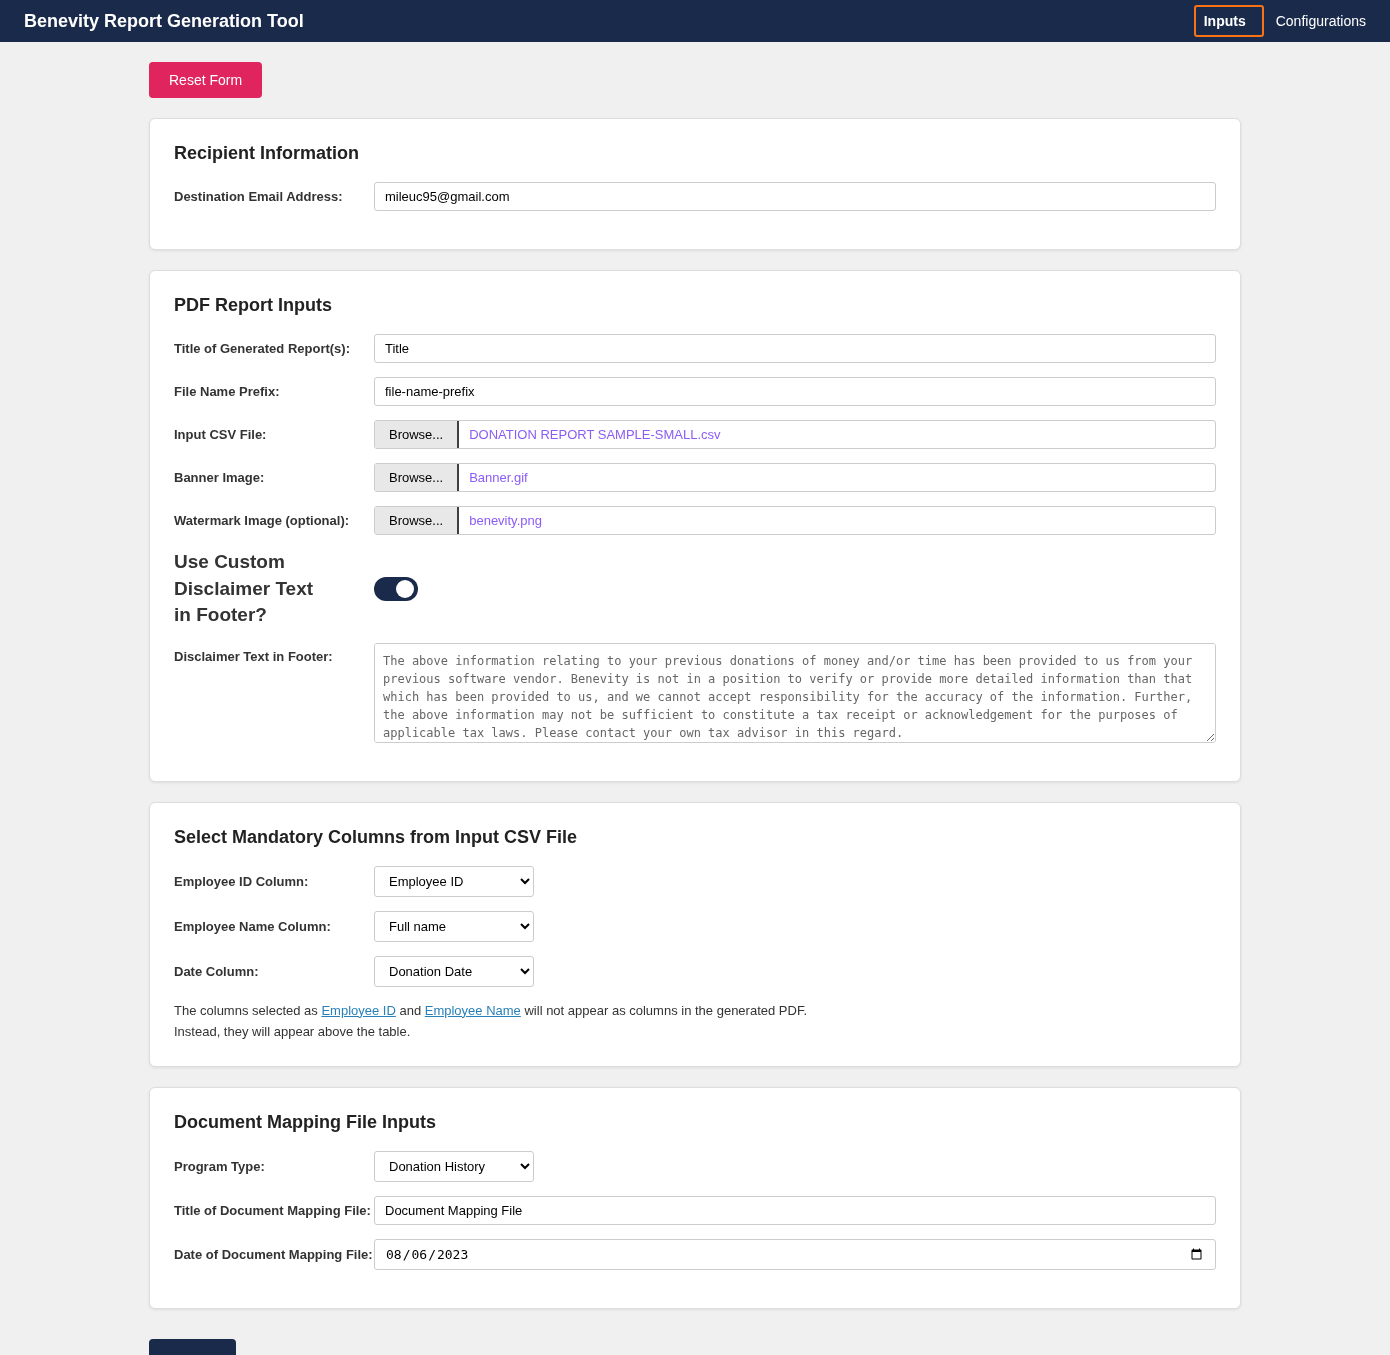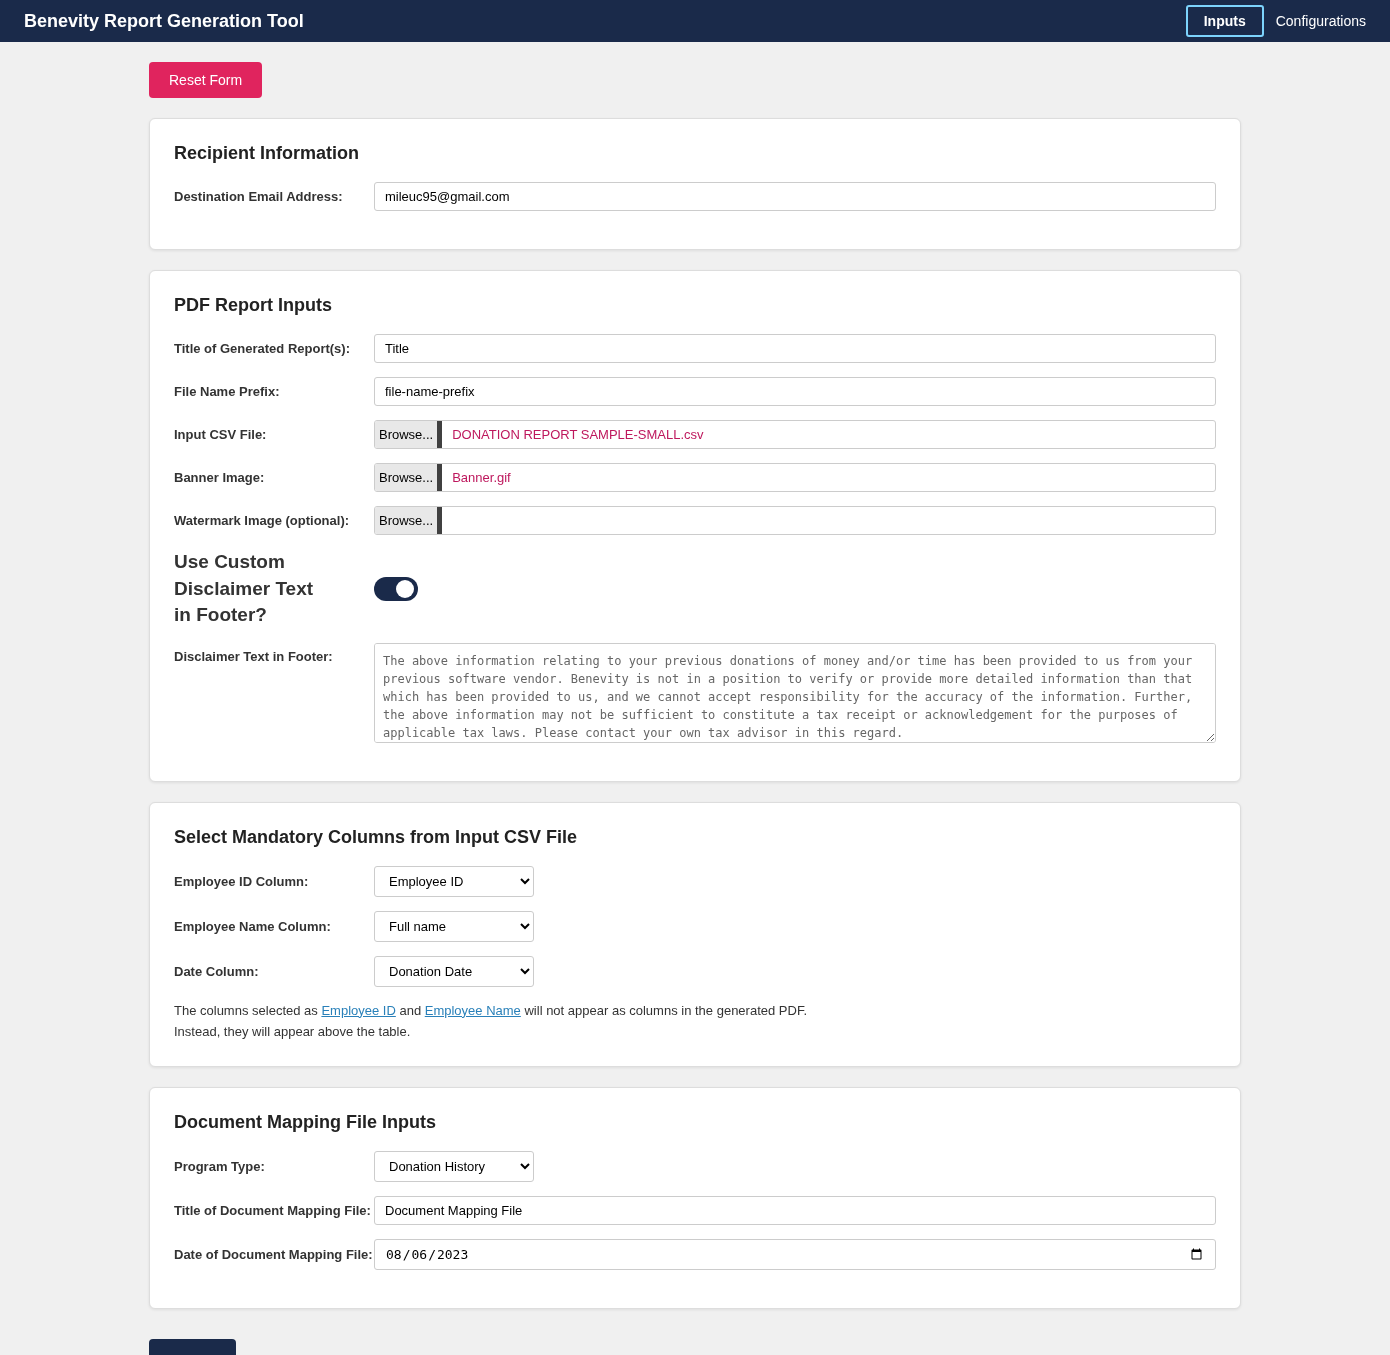--- a/index.html
+++ b/index.html
@@ -19,21 +19,21 @@
     .header-nav { display: flex; gap: 12px; align-items: center; }
     .nav-btn {
       color: white;
       background: transparent;
       border: 1px solid white;
       padding: 6px 16px;
       cursor: pointer;
       font-size: 14px;
       border-radius: 3px;
     }
-    .nav-btn.active { border: 2px solid #7dd3fc; font-weight: bold; }
+    .nav-btn.active { border: 2px solid #f97316; font-weight: bold; padding-left: 8px; }
     .nav-link { color: white; background: transparent; border: none; cursor: pointer; font-size: 14px; }
 
     
     .main-content { padding: 20px 24px; max-width: 1140px; margin: 0 auto; }
 
     
     .reset-btn {
       background: #e0245e;
       color: white;
       border: none;
@@ -87,30 +87,30 @@
       display: flex;
       align-items: center;
       flex: 1;
       border: 1px solid #ccc;
       border-radius: 3px;
       overflow: hidden;
     }
     .browse-btn {
       background: #e8e8e8;
       border: none;
-      border-right: 5px solid #404040;
-      padding: 6px 4px;
+      border-right: 2px solid #404040;
+      padding: 6px 14px;
       cursor: pointer;
       font-size: 13px;
       white-space: nowrap;
     }
     .file-name {
       padding: 6px 10px;
       font-size: 13px;
-      color: #be185d;
+      color: #8b5cf6;
       flex: 1;
     }
 
     
     .disclaimer-textarea {
       flex: 1;
       height: 100px;
       padding: 8px;
       border: 1px solid #ccc;
       border-radius: 3px;
@@ -242,20 +242,21 @@
       <div class="file-input-group">
         <button class="browse-btn">Browse...</button>
         <span class="file-name">Banner.gif</span>
       </div>
     </div>
 
     <div class="form-row">
       <label class="form-label">Watermark Image (optional):</label>
       <div class="file-input-group">
         <button class="browse-btn">Browse...</button>
+        <span class="file-name">benevity.png</span>
       </div>
     </div>
 
     <div class="form-row">
       <label class="toggle-label">Use Custom Disclaimer Text<br>in Footer?</label>
       <div class="toggle-container">
         <label class="toggle-switch">
           <input type="checkbox" checked="" style="">
           <span class="toggle-slider"></span>
         </label>

